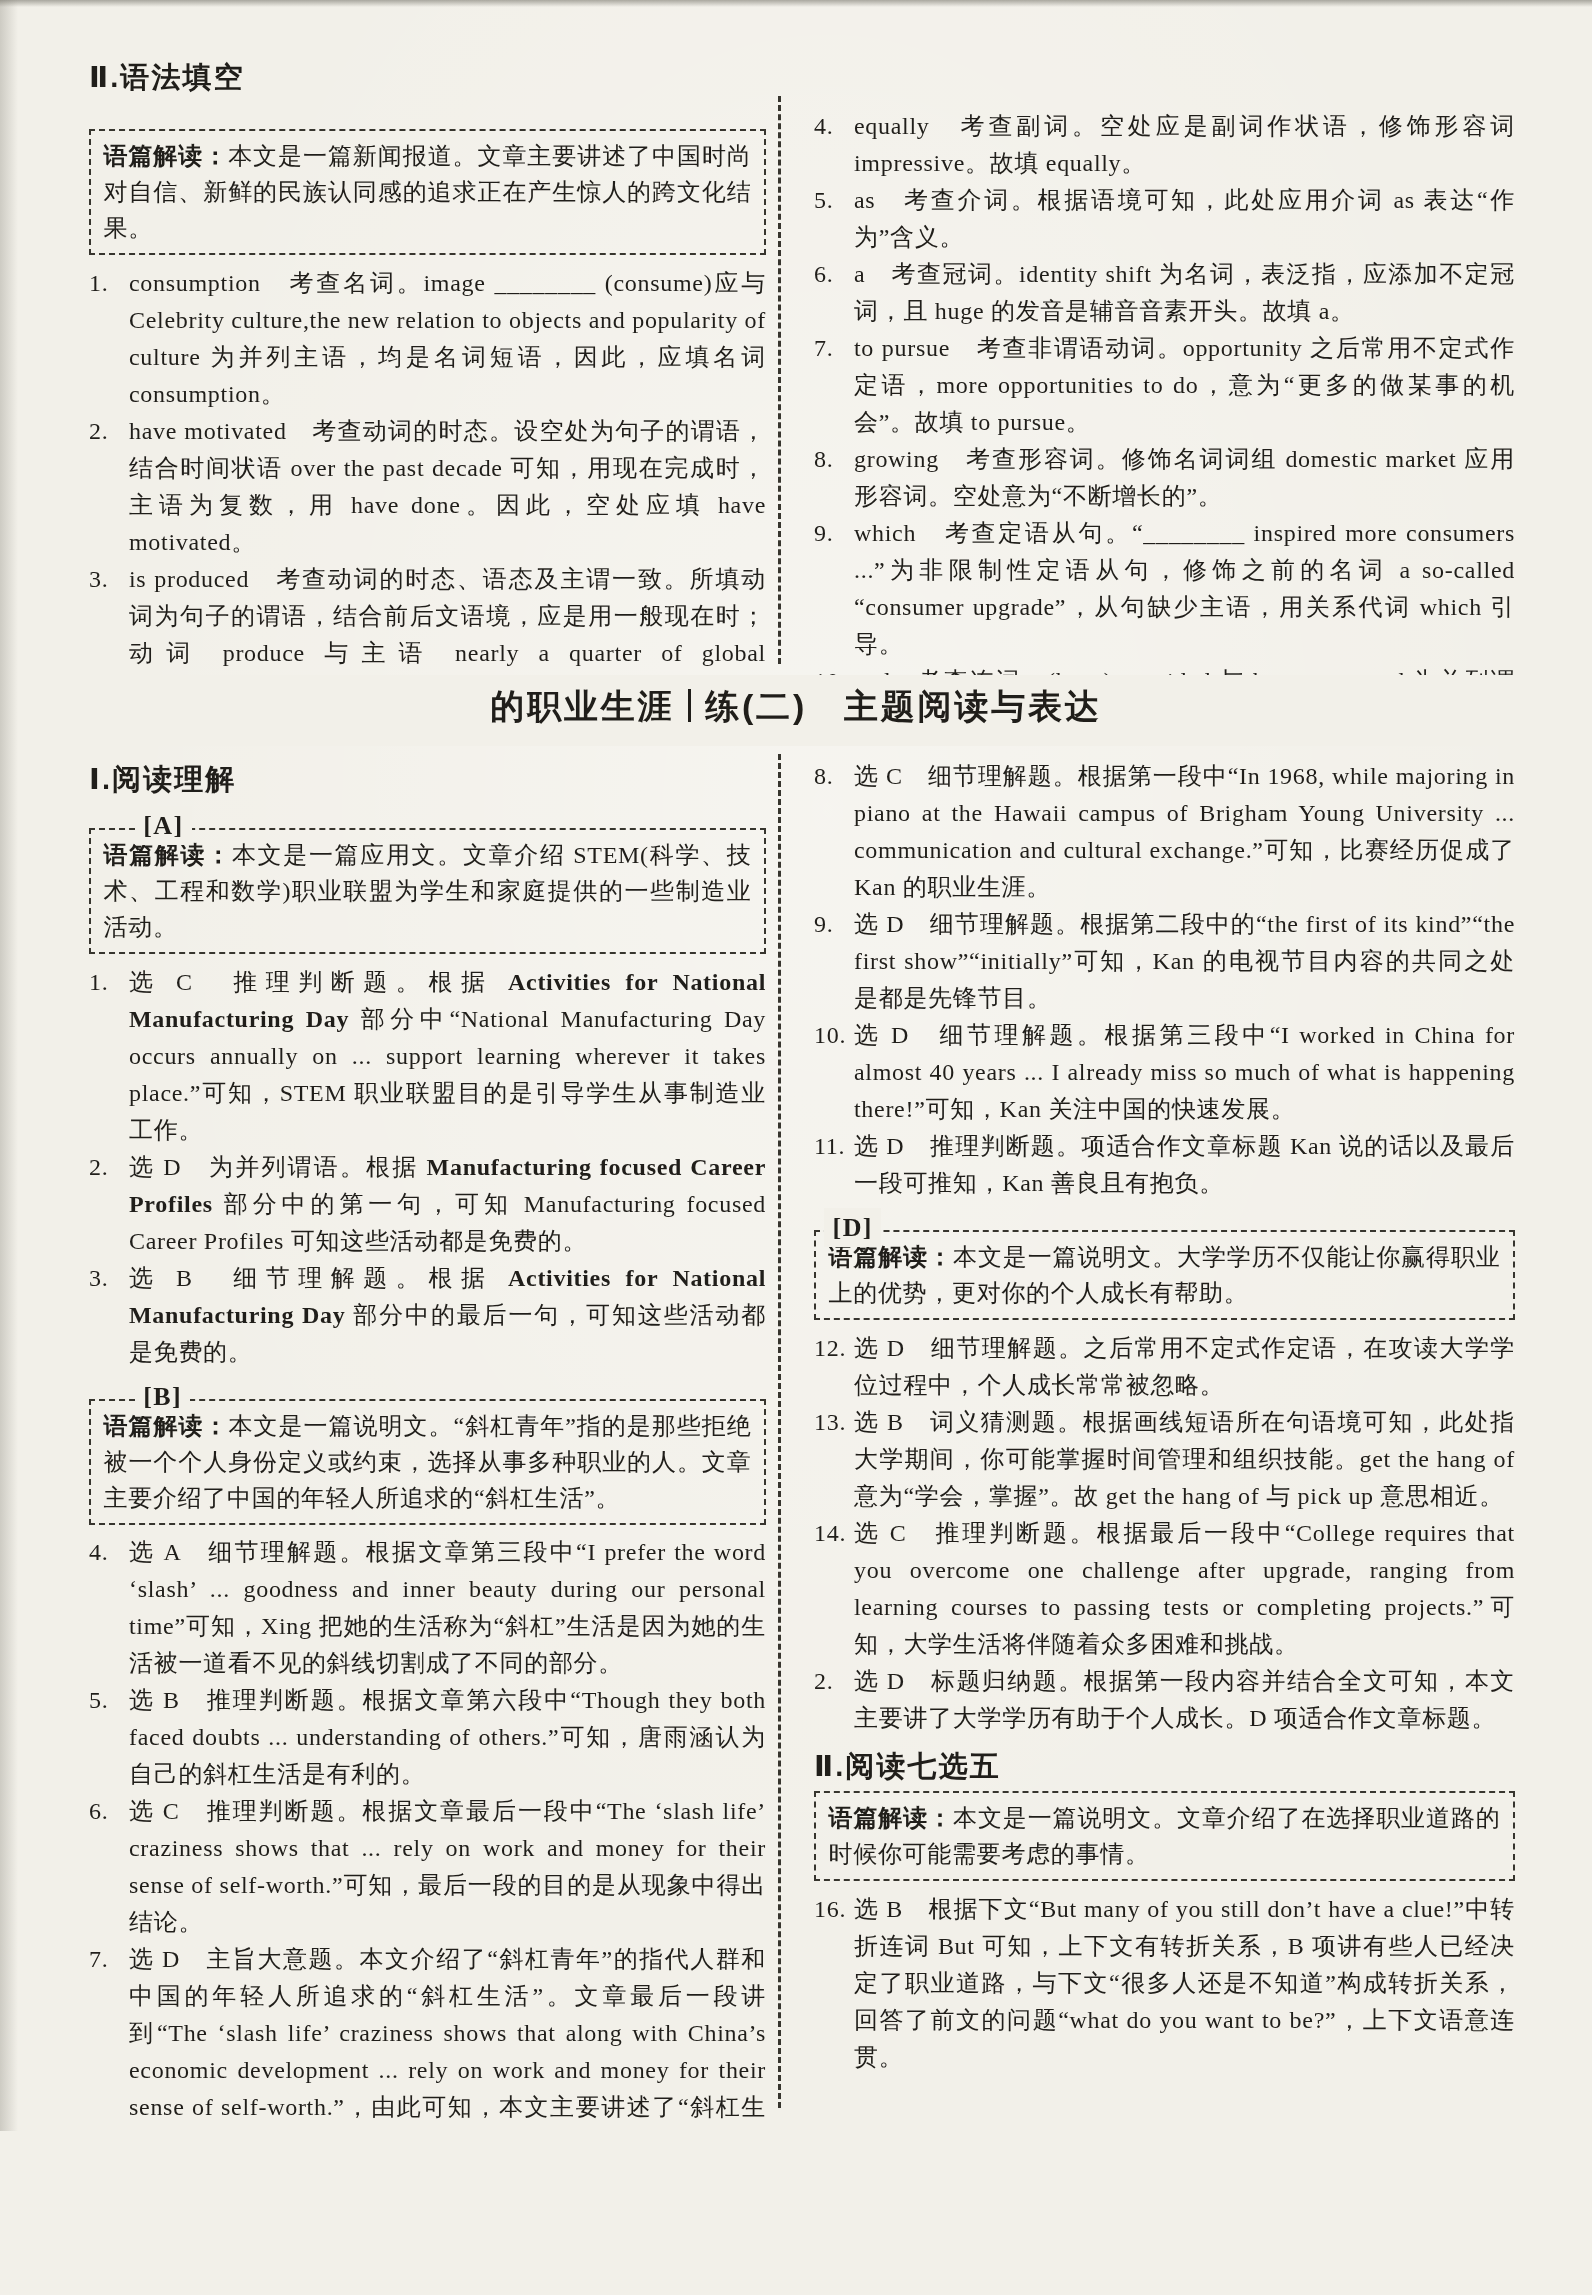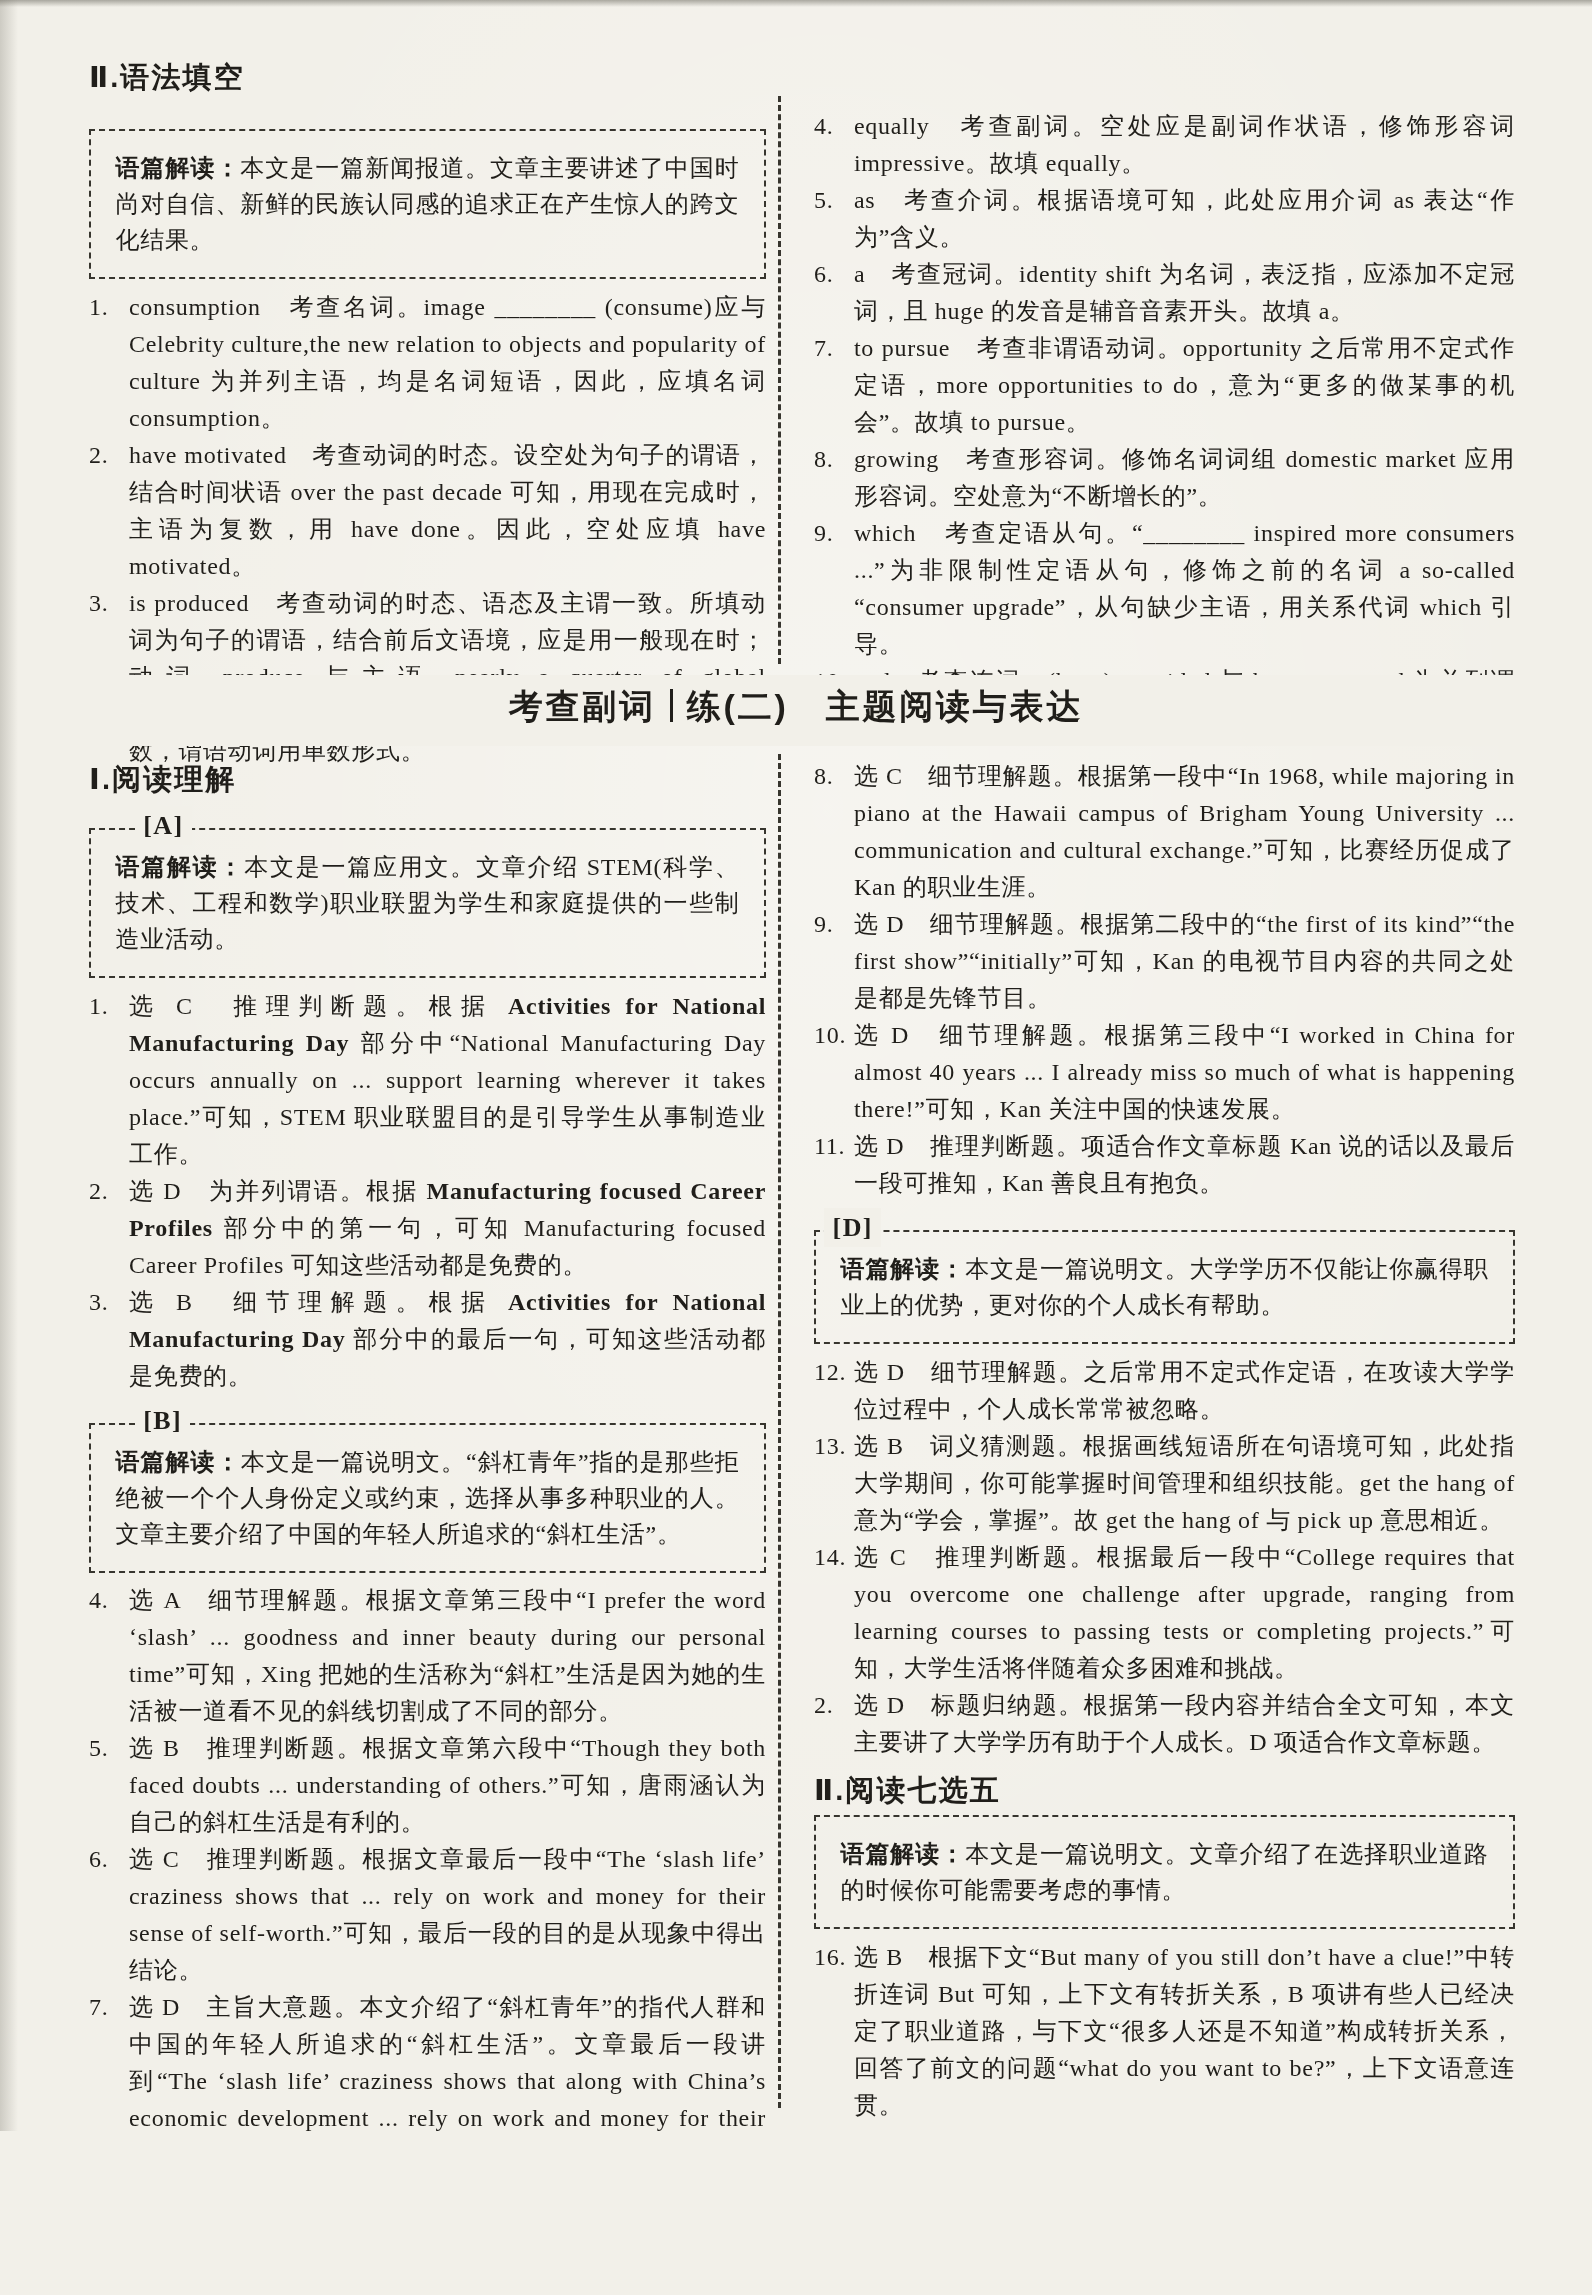--- a/index.html
+++ b/index.html
@@ -45,21 +45,21 @@
   .reading-left .sec-heading{margin-bottom:4.2px;}
   .seven-heading{margin:8.3px 0 4.2px 0;}
 
   .jiedu-box{
     position:relative;
     border:2.1px dashed var(--rule);
     padding:7px 12.5px;
     margin:0 0 9.7px 0;
   }
   .jiedu-box.tagged{margin-top:28px;}
-  .jiedu-p{margin:12px;line-height:36px;}
+  .jiedu-p{margin:0;line-height:36px;}
   .jiedu-label{
     font-family:"Liberation Sans","DejaVu Sans",sans-serif;
     font-weight:700;
   }
   .passage-tag{
     position:absolute;top:-23.6px;
     background:var(--paper);
     padding:0 8.3px;
     font-weight:700;font-size:26px;line-height:39px;
     letter-spacing:1.4px;
@@ -132,21 +132,21 @@
         <div class="item"><span class="num">7.</span><span><span>to pursue　考查非谓语动词。opportunity 之后常用不定式作定语，more opportunities to do，意为“更多的做某事的机会”。故填 to pursue。</span></span></div>
         <div class="item"><span class="num">8.</span><span><span>growing　考查形容词。修饰名词词组 domestic market 应用形容词。空处意为“不断增长的”。</span></span></div>
         <div class="item"><span class="num">9.</span><span><span>which　考查定语从句。“________ inspired more consumers ...”为非限制性定语从句，修饰之前的名词 a so-called “consumer upgrade”，从句缺少主语，用关系代词 which 引导。</span></span></div>
         <div class="item"><span class="num">10.</span><span><span>and　考查连词。(have) provided 与 have answered 为并列谓语，因此，设空处应填并列连词 and。</span></span></div>
       </div>
   </section>
 
   <div class="v-divider v1"></div>
 
   <div class="week-heading">
-    <span>考查副词</span><span class="wh-bar"></span><span>练(二)</span><span class="wh-gap"></span><span>主题阅读与表达</span>
+    <span>的职业生涯</span><span class="wh-bar"></span><span>练(二)</span><span class="wh-gap"></span><span>主题阅读与表达</span>
   </div>
 
   <section class="col reading-left">
     <h2 class="sec-heading">Ⅰ.阅读理解</h2>
 
     <div class="jiedu-box tagged">
       <span class="passage-tag tag-left">[A]</span>
       <p class="jiedu-p"><b class="jiedu-label">语篇解读：</b><span>本文是一篇应用文。文章介绍 STEM(科学、技术、工程和数学)职业联盟为学生和家庭提供的一些制造业活动。</span></p>
     </div>
     <div class="items">

